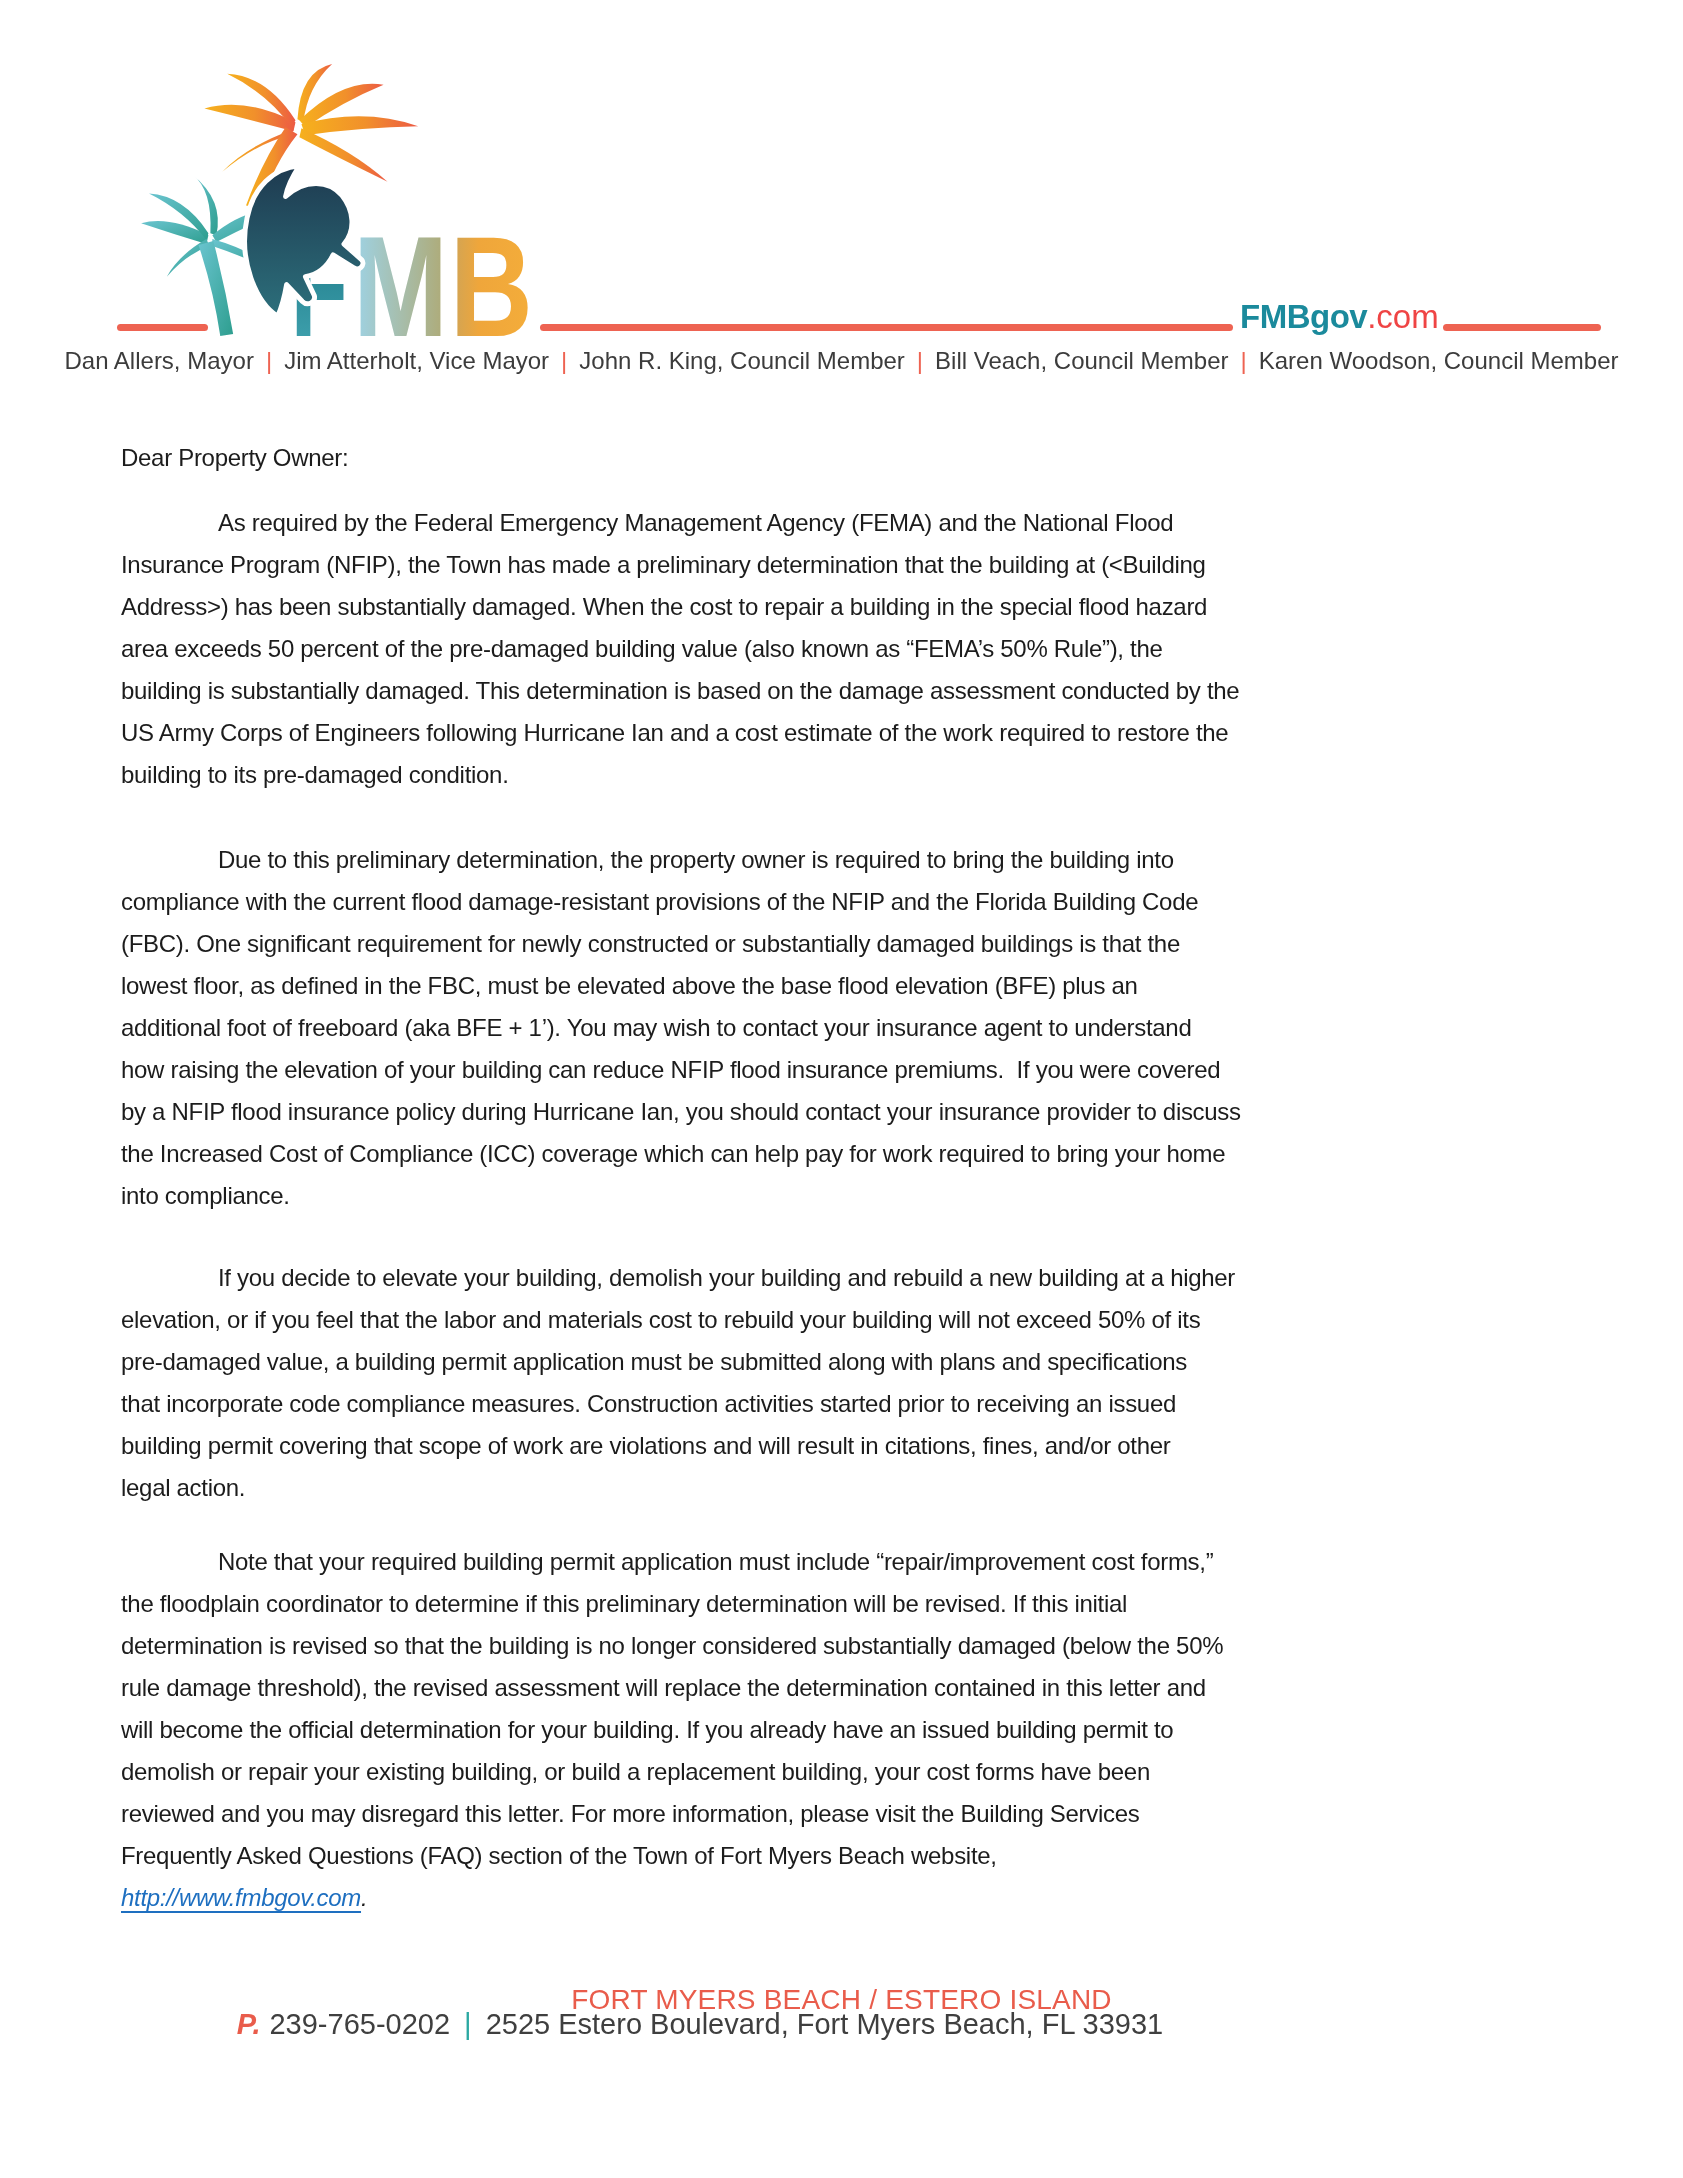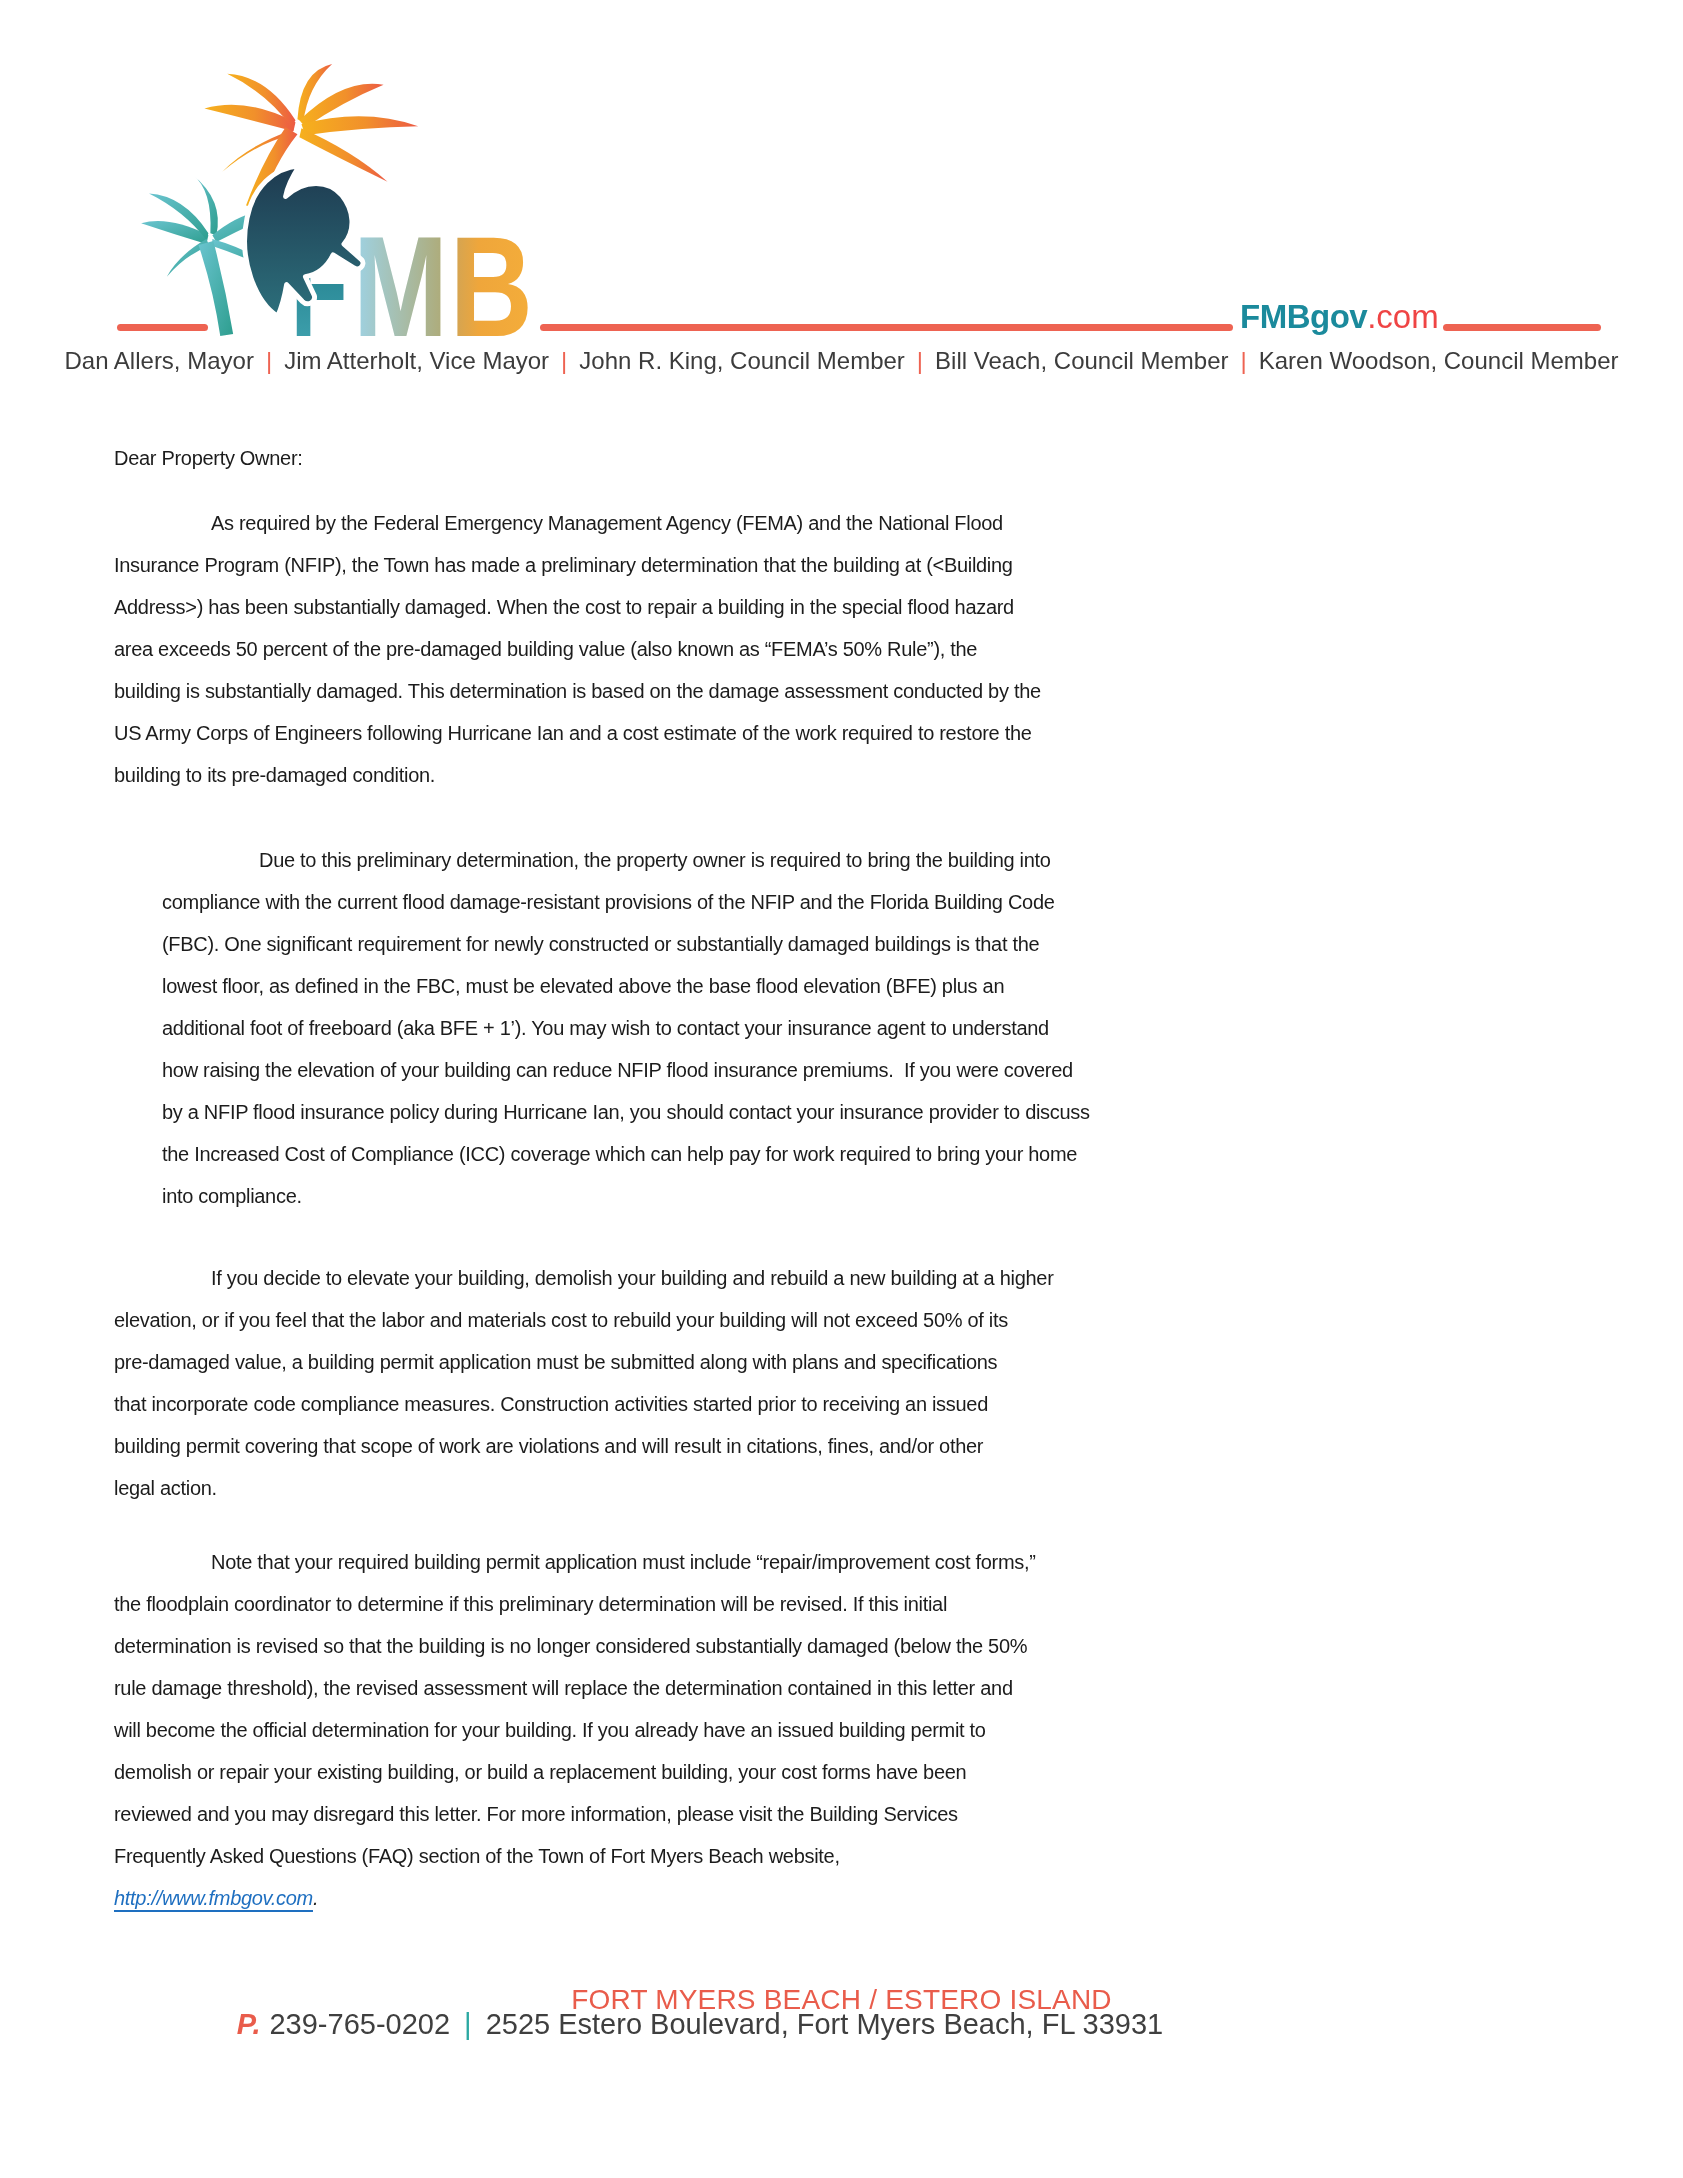--- a/index.html
+++ b/index.html
@@ -18,26 +18,26 @@
   .fmbgov .site-rest{font-weight:400;color:#ef4444;}
 
   
   .council{position:absolute;top:347px;left:59px;right:59px;text-align:center;
            font-size:24px;color:#3C3C3C;white-space:nowrap;}
   .council-item{white-space:pre;}
   .council-item::after{content:"|";color:#EE6352;margin:0 12px;}
   .council-item:last-of-type::after{content:"";margin:0;}
 
   
-  .letter{position:absolute;left:114px;top:437px;width:1463px;color:#1C1C1C;
-          font-size:20px;letter-spacing:-0.3px;}
+  .letter{position:absolute;left:121px;top:437px;width:1463px;color:#1C1C1C;
+          font-size:24px;letter-spacing:-0.3px;}
   .salutation{line-height:42px;}
   .line{line-height:42px;white-space:pre;}
   .para1{margin-top:23px;}
-  .para2{margin-top:43px;margin-left:48px;}
+  .para2{margin-top:43px;}
   .para3{margin-top:40px;}
   .para4{margin-top:32px;}
   .para div.line:first-of-type{text-indent:97px;}
   .link-line{line-height:42px;white-space:pre;font-style:italic;}
   .link-line a{color:#1E6FC0;text-decoration:underline;text-underline-offset:5px;text-decoration-thickness:2px;}
   .link-line .period{color:#1C1C1C;}
 
   
   .footer-title{position:absolute;top:1964px;left:0;width:1683px;text-align:center;
                 color:#E95C4B;font-size:28px;letter-spacing:0.2px;margin-top:20px;}

